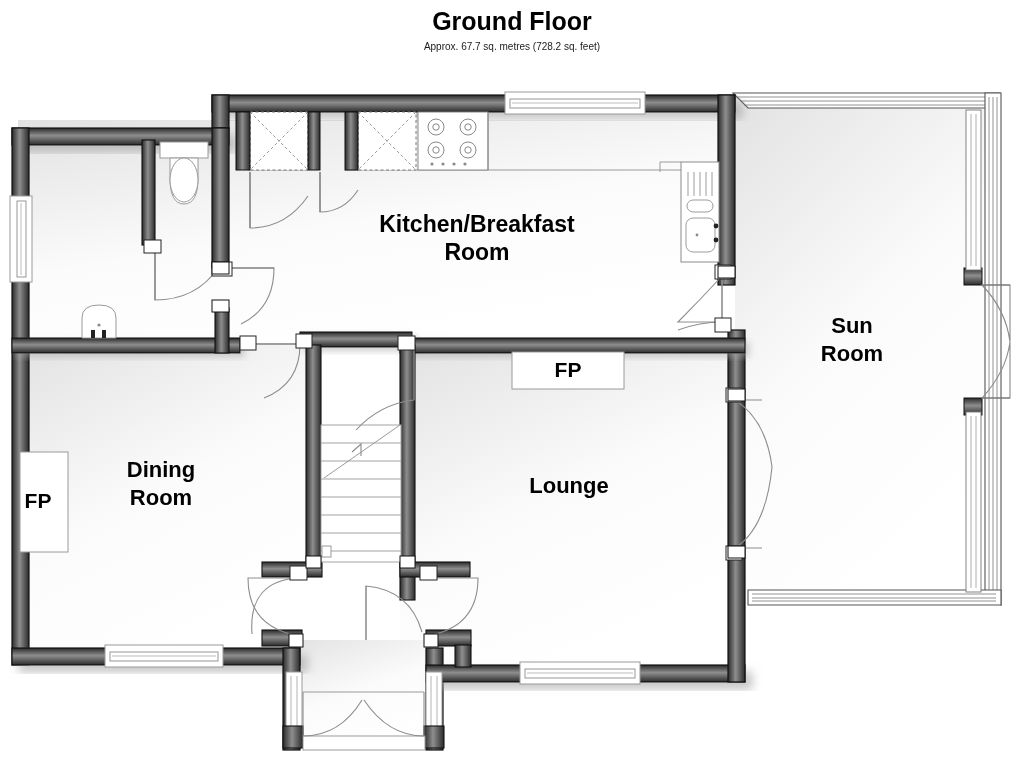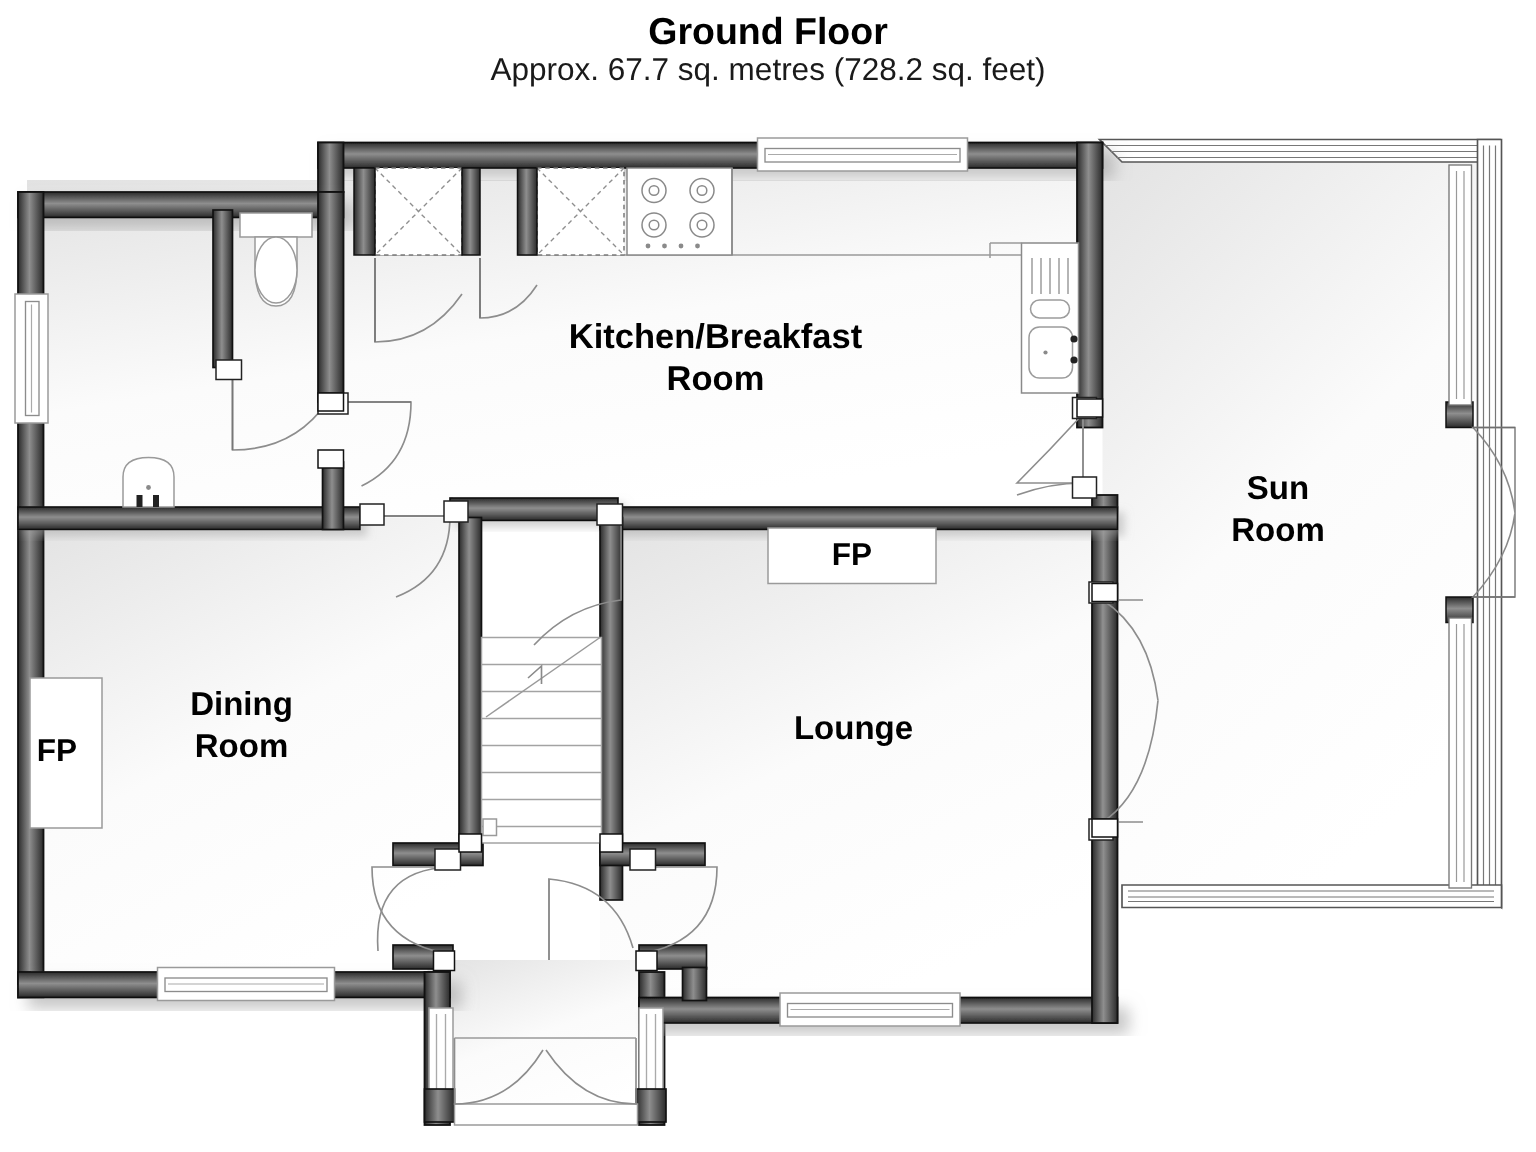--- a/index.html
+++ b/index.html
@@ -32,21 +32,21 @@
   }
   .plan-title {
     font-size: 25px;
     font-weight: bold;
     color: #000000;
     letter-spacing: 0px;
     line-height: 30px;
     font-family: "Liberation Sans", sans-serif;
   }
   .plan-subtitle {
-    font-size: 21px;
+    font-size: 10px;
     font-weight: normal;
     color: #1a1a1a;
     line-height: 20px;
     margin-top: 1px;
     font-family: "Liberation Sans", sans-serif;
   }
   svg.floorplan {
     position: absolute;
     top: 0;
     left: 0;

